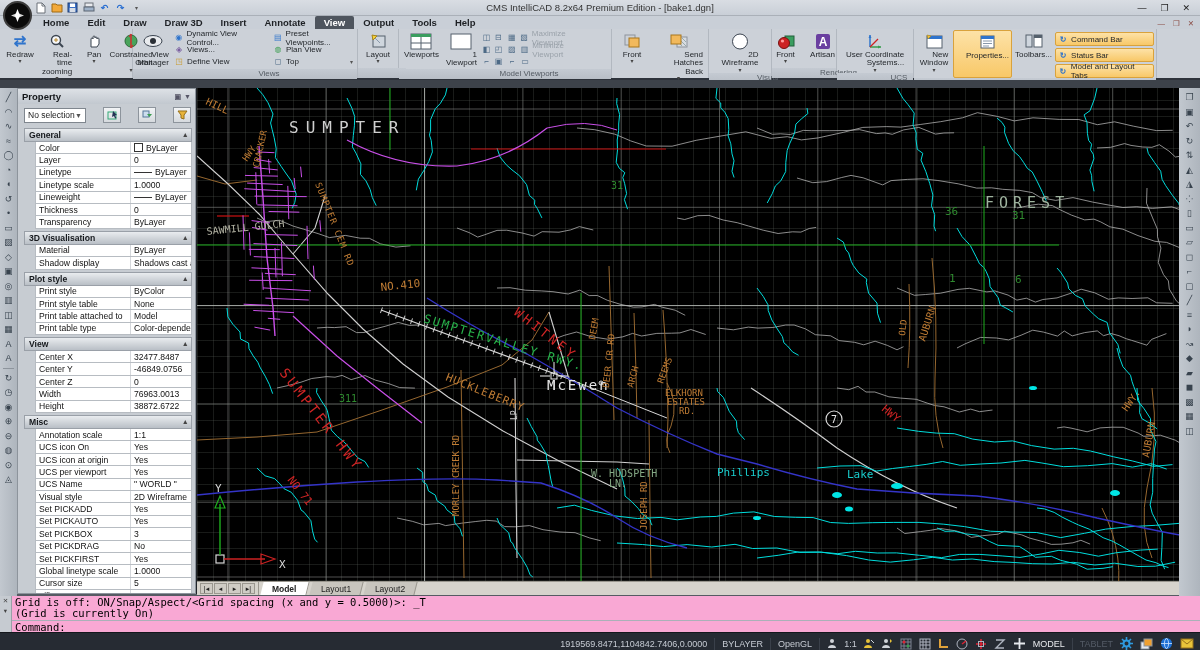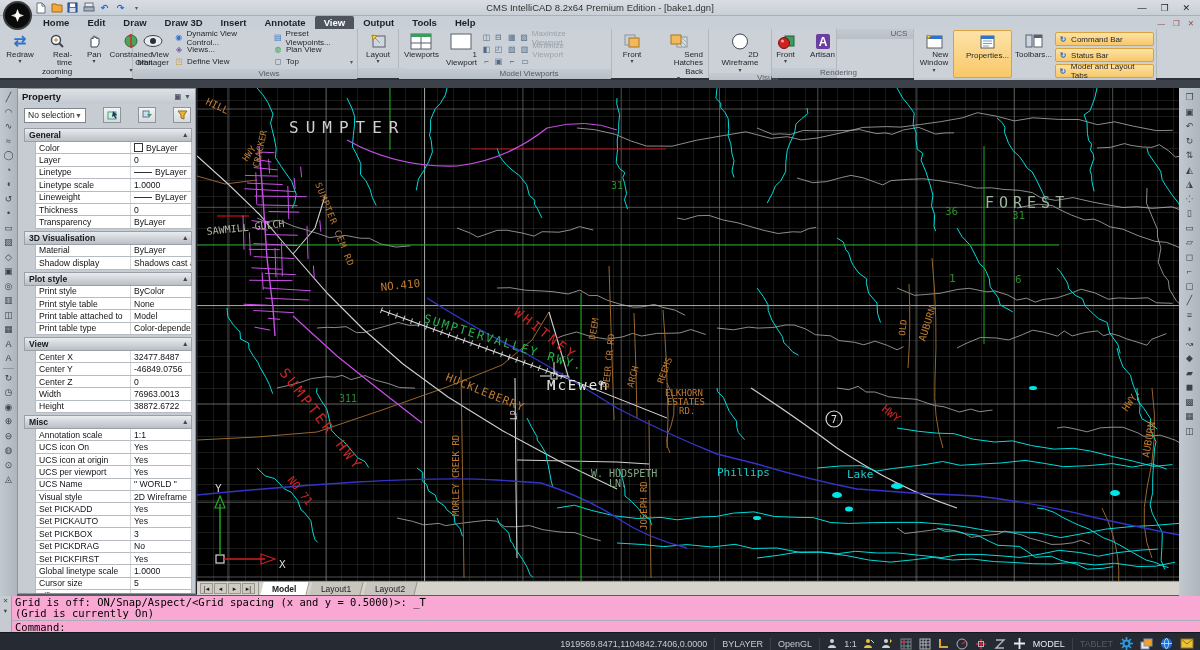--- a/index.html
+++ b/index.html
@@ -394,20 +394,36 @@
                 <text x="8" y="13" text-anchor="middle" font-size="12" font-family="Liberation Sans" font-weight="bold" fill="#fff">A</text>
               </svg>
             </span>
           <span class="rlabel">Artisan</span>
         </div>
       </div>
       <div class="rfoot">Rendering</div>
     </div>
 
     <div class="rgroup" style="width:76px;">
+      <div class="rbody" style="justify-content:center;">
+        <div class="rbig">
+          <span class="ricon">
+              <svg width="18" height="16">
+                <line x1="4" y1="14" x2="4" y2="2" stroke="#2f74cc" stroke-width="1.5"></line>
+                <line x1="4" y1="14" x2="15" y2="14" stroke="#3a9d4f" stroke-width="1.5"></line>
+                <line x1="4" y1="14" x2="12" y2="6" stroke="#cc2222" stroke-width="1.2"></line>
+                <path d="M4 2l-1.5 3h3z" fill="#2f74cc"></path>
+                <path d="M15 14l-3-1.5v3z" fill="#3a9d4f"></path>
+              </svg>
+            </span>
+          <span class="rlabel">User Coordinate
+Systems...</span>
+            <span class="rcaret">▾</span>
+        </div>
+      </div>
       <div class="rfoot">UCS</div>
     </div>
 
     <div class="rgroup" style="width:242px;">
       <div class="rbody">
         <div class="rbig">
           <span class="ricon">
               <svg width="19" height="16">
                 <rect x="2" y="3" width="15" height="12" fill="#fff" stroke="#55606c"></rect>
                 <rect x="2" y="3" width="15" height="3" fill="#2f74cc"></rect>

